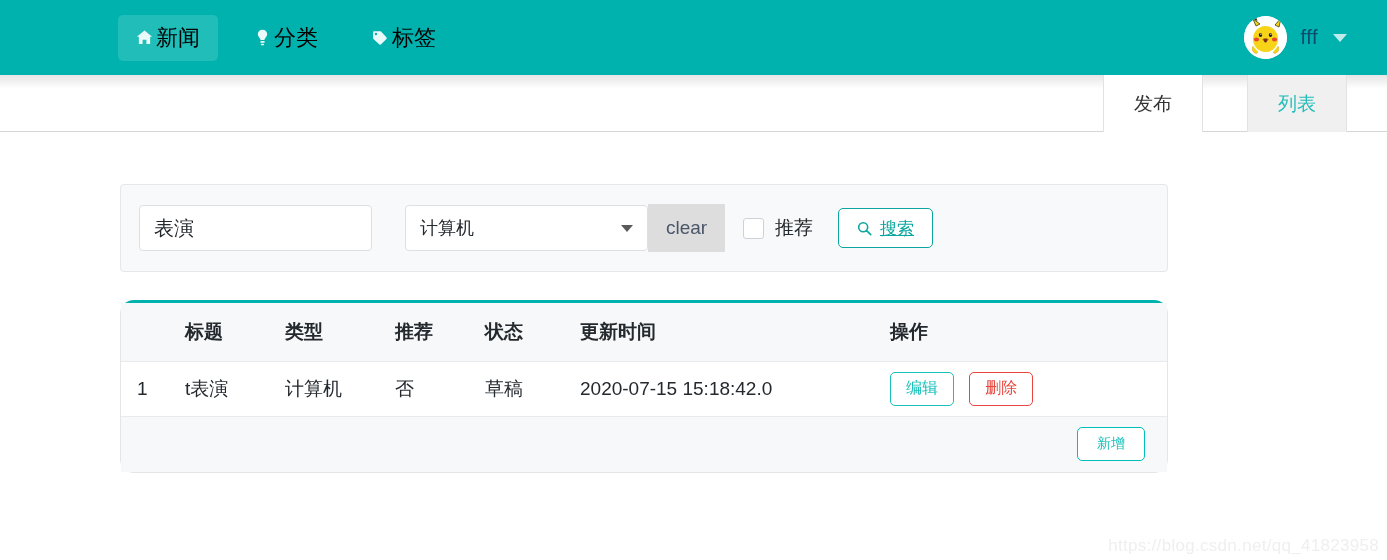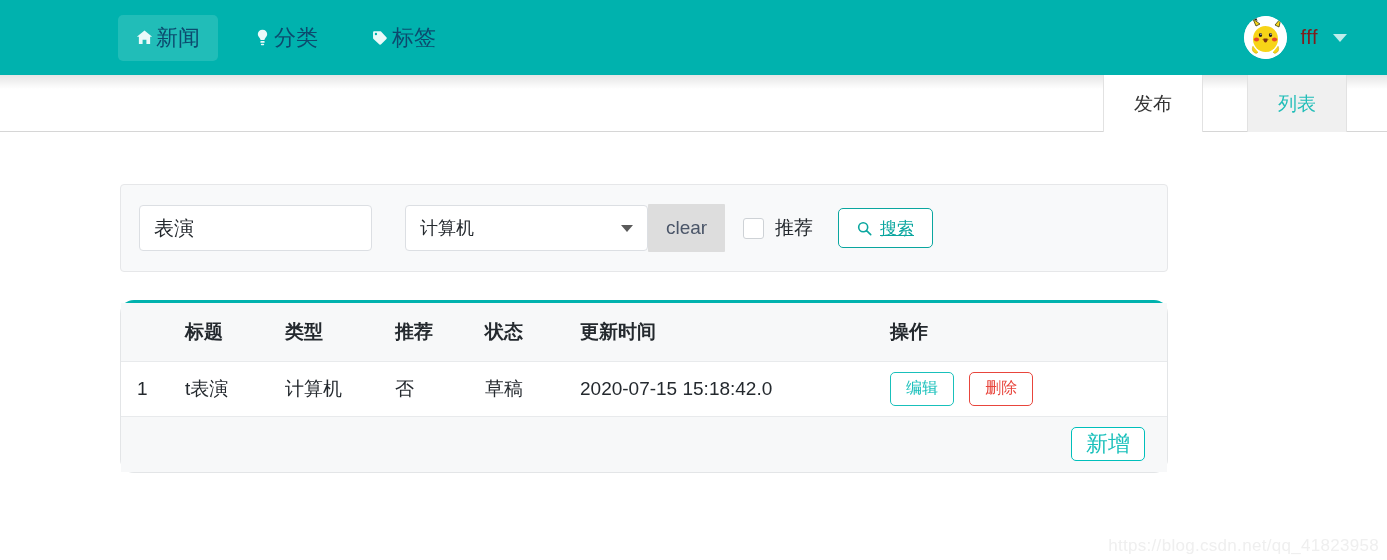--- a/index.html
+++ b/index.html
@@ -18,21 +18,21 @@
     background: #00b2ae;
     display: flex; align-items: center;
   }
   .nav-items {
     display: flex; align-items: center;
     margin-left: 118px;
     height: 100%;
   }
   .nav-item {
     display: flex; align-items: center;
-    color: #0c4a6e;
+    color: #000000;
     font-size: 22px;
     padding: 12px 18px;
     border-radius: 5px;
     cursor: pointer;
     line-height: 1;
     white-space: nowrap;
   }
   .nav-item.active { background: #21bdb8; }
   .nav-item + .nav-item { margin-left: 18px; }
   .nav-icon {
@@ -48,21 +48,21 @@
     margin-right: 40px;
   }
   .avatar {
     width: 43px; height: 43px; border-radius: 50%;
     background: #ffffff;
     overflow: hidden; position: relative;
     flex: 0 0 auto;
   }
   .avatar svg { display: block; }
   .user-name {
-    color: #7f1d1d; font-size: 20px;
+    color: #0c4a6e; font-size: 20px;
     margin-left: 14px; letter-spacing: .5px;
   }
   .user-caret {
     margin-left: 15px;
     width: 0; height: 0;
     border-left: 7px solid transparent;
     border-right: 7px solid transparent;
     border-top: 8px solid #bfeceb;
   }
 
@@ -261,21 +261,21 @@
   .table-footer {
     height: 55px;
     background: #f7f8f9;
     display: flex; align-items: center; justify-content: flex-end;
     padding-right: 22px;
   }
   .btn-add {
     display: inline-flex; align-items: center; justify-content: center;
     height: 34px; min-width: 68px;
     padding: 0 14px;
-    font-size: 22px;
+    font-size: 14px;
     border: 1px solid #00bfbb;
     border-radius: 5px;
     background: #ffffff;
     color: #19c0bb;
     cursor: pointer;
     font-family: "Liberation Sans", "DejaVu Sans", sans-serif;
   }
 
   .watermark {
     position: absolute;

